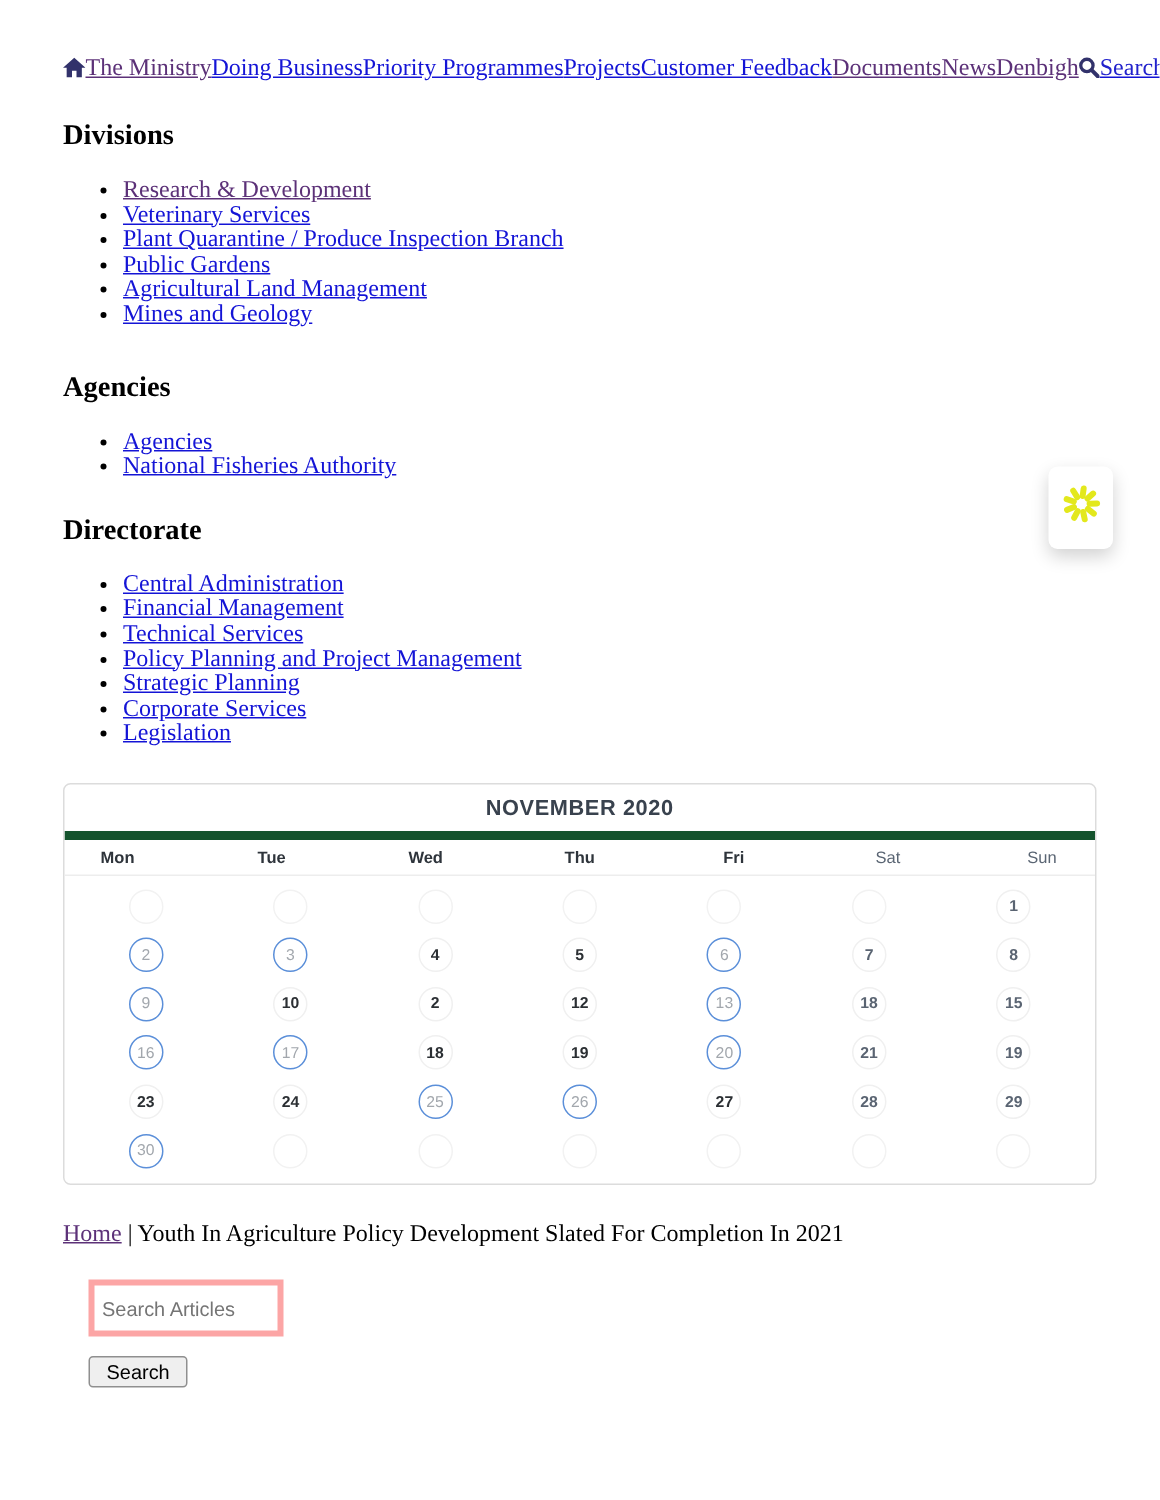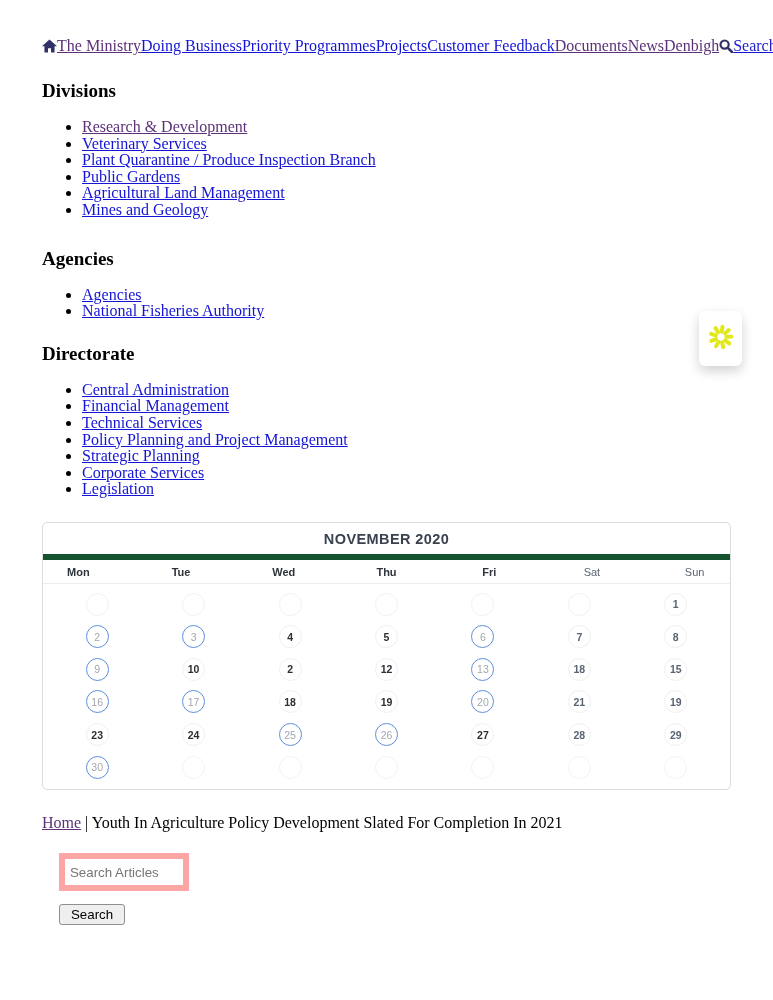--- a/index.html
+++ b/index.html
@@ -134,21 +134,21 @@
     cursor: pointer;
   }
   .breadcrumb .sep { color: #000; }
   .breadcrumb .crumb-title { color: #000; }
 
   
   .article-search { margin: 20px 0 0 17px; }
   .article-search input {
     width: 130px;
     height: 38px;
-    border: 6px solid #fca5a5;
+    border: 4px solid #fca5a5;
     border-radius: 0;
     padding: 1px 5px;
     font-family: "Liberation Sans", sans-serif;
     font-size: 13.3px;
     color: #000;
     background: #fff;
   }
   .article-search input::placeholder { color: #757575; opacity: 1; }
   .article-search button {
     display: block;

